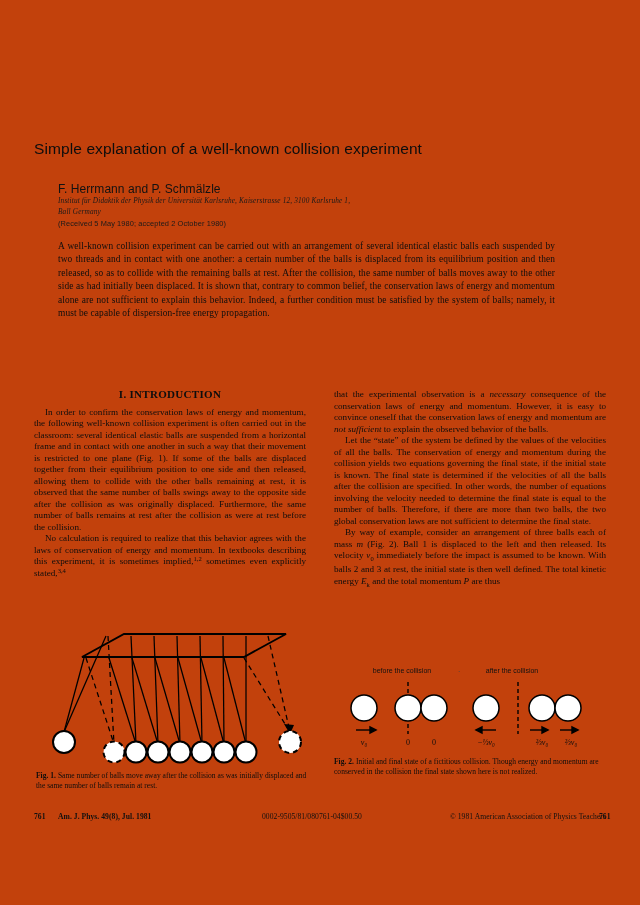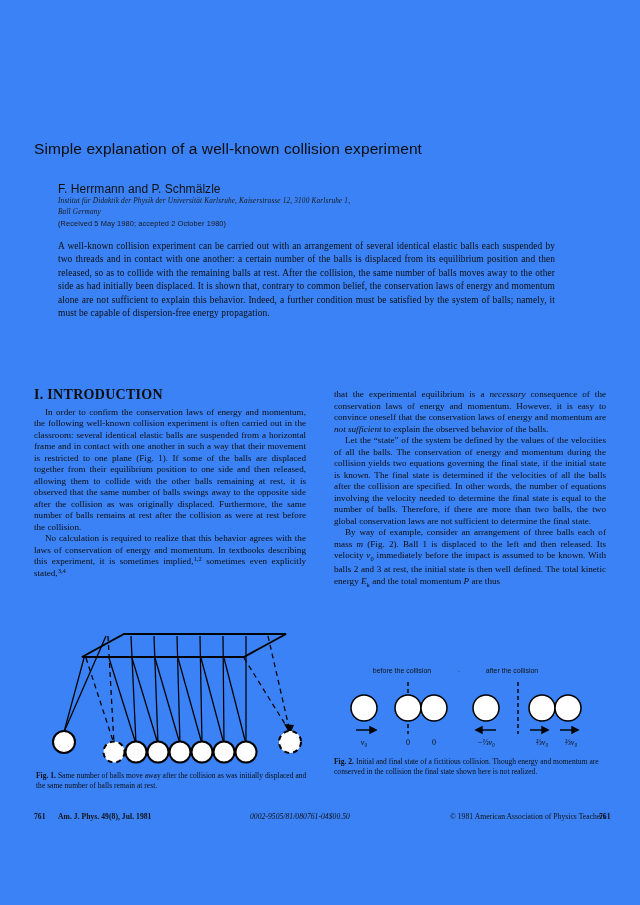--- a/index.html
+++ b/index.html
@@ -5,21 +5,21 @@
 <style>
   html, body {
     margin: 0;
     padding: 0;
     background: #ffffff;
   }
   .page {
     position: relative;
     width: 640px;
     height: 905px;
-    background: #3b82f6;
+    background: #c2410c;
     overflow: hidden;
     font-family: "Liberation Serif", "DejaVu Serif", serif;
     color: #111111;
   }
 
   
   .title {
     position: absolute;
     left: 34px;
     top: 140px;
@@ -84,26 +84,26 @@
     font-size: 9.1px;
     line-height: 11.5px;
     text-align: justify;
     color: #0d0d0d;
     letter-spacing: 0.02px;
   }
   .col-left  { left: 34px; }
   .col-right { left: 334px; }
 
   .section-head {
-    font-size: 14px;
+    font-size: 11px;
     font-weight: bold;
     font-variant: small-caps;
     letter-spacing: 0.3px;
     margin: 0 0 6px 0;
-    text-align: left;
+    text-align: center;
   }
   .col p {
     margin: 0;
     text-indent: 11px;
   }
   .col p.noindent { text-indent: 0; }
   .it { font-style: italic; }
   sup { font-size: 6.6px; vertical-align: 0.42em; line-height: 0; }
 
   
@@ -140,21 +140,21 @@
     top: 812px;
     width: 575px;
     font-family: "Liberation Serif", "DejaVu Serif", serif;
     font-size: 7.6px;
     color: #101010;
     letter-spacing: 0.05px;
   }
   .footer .fl { position: absolute; left: 0; white-space: nowrap; }
   .footer .f-pageL { left: 0; font-weight: bold; }
   .footer .f-journal { left: 24px; font-weight: bold; }
-  .footer .f-code { left: 216px; font-style: italic; }
+  .footer .f-code { left: 228px; }
   .footer .f-copy { left: 385px; padding-left: 31px; }
   .footer .f-pageR { left: 565px; font-weight: bold; }
 </style>
 </head>
 <body>
 
 <div class="page">
 
   <div class="title">Simple explanation of a well-known collision experiment</div>
 
@@ -169,21 +169,21 @@
 
   <div class="abstract">A well-known collision experiment can be carried out with an arrangement of several identical elastic balls each suspended by two threads and in contact with one another: a certain number of the balls is displaced from its equilibrium position and then released, so as to collide with the remaining balls at rest. After the collision, the same number of balls moves away to the other side as had initially been displaced. It is shown that, contrary to common belief, the conservation laws of energy and momentum alone are not sufficient to explain this behavior. Indeed, a further condition must be satisfied by the system of balls; namely, it must be capable of dispersion-free energy propagation.</div>
 
   <div class="col col-left">
     <div class="section-head">I. INTRODUCTION</div>
     <p><span>In order to confirm the conservation laws of energy and momentum, the following well-known collision experiment is often carried out in the classroom: several identical elastic balls are suspended from a horizontal frame and in contact with one another in such a way that their movement is restricted to one plane (Fig. 1). If some of the balls are displaced together from their equilibrium position to one side and then released, allowing them to collide with the other balls remaining at rest, it is observed that the same number of balls swings away to the opposite side after the collision as was originally displaced. Furthermore, the same number of balls remains at rest after the collision as were at rest before the collision.</span></p>
     <p><span>No calculation is required to realize that this behavior agrees with the laws of conservation of energy and momentum. In textbooks describing this experiment, it is sometimes implied,</span><sup>1,2</sup><span> sometimes even explicitly stated,</span><sup>3,4</sup></p>
   </div>
 
   <div class="col col-right">
-    <p class="noindent"><span>that the experimental equilibrium is a </span><span class="it">necessary</span><span> consequence of the conservation laws of energy and momentum. However, it is easy to convince oneself that the conservation laws of energy and momentum are </span><span class="it">not sufficient</span><span> to explain the observed behavior of the balls.</span></p>
+    <p class="noindent"><span>that the experimental observation is a </span><span class="it">necessary</span><span> consequence of the conservation laws of energy and momentum. However, it is easy to convince oneself that the conservation laws of energy and momentum are </span><span class="it">not sufficient</span><span> to explain the observed behavior of the balls.</span></p>
     <p><span>Let the “state” of the system be defined by the values of the velocities of all the balls. The conservation of energy and momentum during the collision yields two equations governing the final state, if the initial state is known. The final state is determined if the velocities of all the balls after the collision are specified. In other words, the number of equations involving the velocity needed to determine the final state is equal to the number of balls. Therefore, if there are more than two balls, the two global conservation laws are not sufficient to determine the final state.</span></p>
     <p><span>By way of example, consider an arrangement of three balls each of mass </span><span class="it">m</span><span> (Fig. 2). Ball 1 is displaced to the left and then released. Its velocity </span><span class="it">v</span><sub style="font-size:6.5px">0</sub><span> immediately before the impact is assumed to be known. With balls 2 and 3 at rest, the initial state is then well defined. The total kinetic energy </span><span class="it">E</span><sub style="font-size:6.5px">k</sub><span> and the total momentum </span><span class="it">P</span><span> are thus</span></p>
   </div>
 
   <div class="fig1-wrap">
     <svg width="280" height="140" viewBox="0 0 280 140">
       <g fill="none" stroke="#000000" stroke-width="1.6">
 
         <polygon points="46,29 88,6 250,6 208,29" stroke-width="1.9"></polygon>
 

